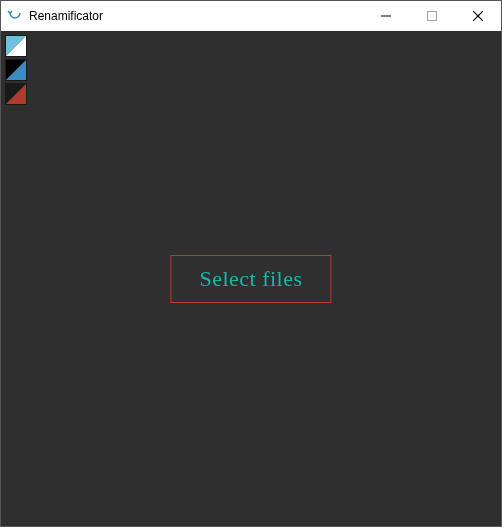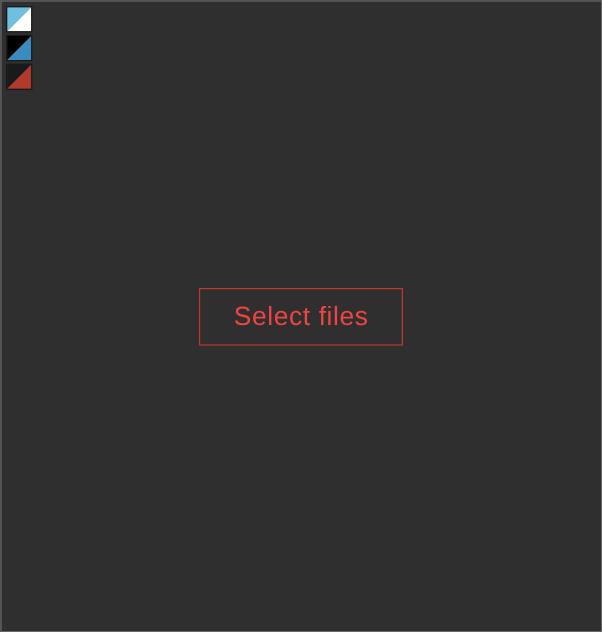--- a/index.html
+++ b/index.html
@@ -85,35 +85,62 @@
     .swatch-diagonal {
       position: absolute;
       inset: 0;
     }
     .select-files-btn {
       position: absolute;
       top: 50%;
       left: 50%;
       transform: translate(-50%, -50%);
       border: 1px solid #c0392b;
-      color: #ef4444;
+      color: #14b8a6;
       background: transparent;
       padding: 10px 28px;
       font-size: 22px;
       font-weight: 300;
-      font-family: Liberation Sans, sans-serif;
+      font-family: Liberation Serif, serif;
       cursor: pointer;
       letter-spacing: 0.5px;
     }
   </style>
 </head>
 <body>
 
 <div class="window">
 
+  <div class="titlebar">
+    <span class="titlebar-icon">
+      <svg width="16" height="16" viewBox="0 0 16 16">
+        <path d="M 3 5 A 5 5 0 1 0 13 5" fill="none" stroke="#3a8cc0" stroke-width="1.6"></path>
+        <polyline points="1,3 3,5 5,3" fill="none" stroke="#3a8cc0" stroke-width="1.6"></polyline>
+      </svg>
+    </span>
+    <span class="titlebar-title">Renamificator</span>
+    <div class="titlebar-controls">
+      <div class="titlebar-btn">
+        <svg width="10" height="10" viewBox="0 0 10 10">
+          <line x1="0" y1="5" x2="10" y2="5" stroke="#000" stroke-width="1"></line>
+        </svg>
+      </div>
+      <div class="titlebar-btn maximize-btn">
+        <svg width="10" height="10" viewBox="0 0 10 10">
+          <rect x="0.5" y="0.5" width="9" height="9" fill="none" stroke="#000" stroke-width="1"></rect>
+        </svg>
+      </div>
+      <div class="titlebar-btn">
+        <svg width="10" height="10" viewBox="0 0 10 10">
+          <line x1="0" y1="0" x2="10" y2="10" stroke="#000" stroke-width="1.2"></line>
+          <line x1="10" y1="0" x2="0" y2="10" stroke="#000" stroke-width="1.2"></line>
+        </svg>
+      </div>
+    </div>
+  </div>
 
   <div class="content">
 
     <div class="swatch-column">
       <div class="swatch">
         <svg class="swatch-diagonal" width="20" height="20" viewBox="0 0 20 20" preserveAspectRatio="none">
           <polygon points="0,0 20,0 0,20" fill="#6fbfe0"></polygon>
           <polygon points="20,0 20,20 0,20" fill="#ffffff"></polygon>
         </svg>
       </div>

